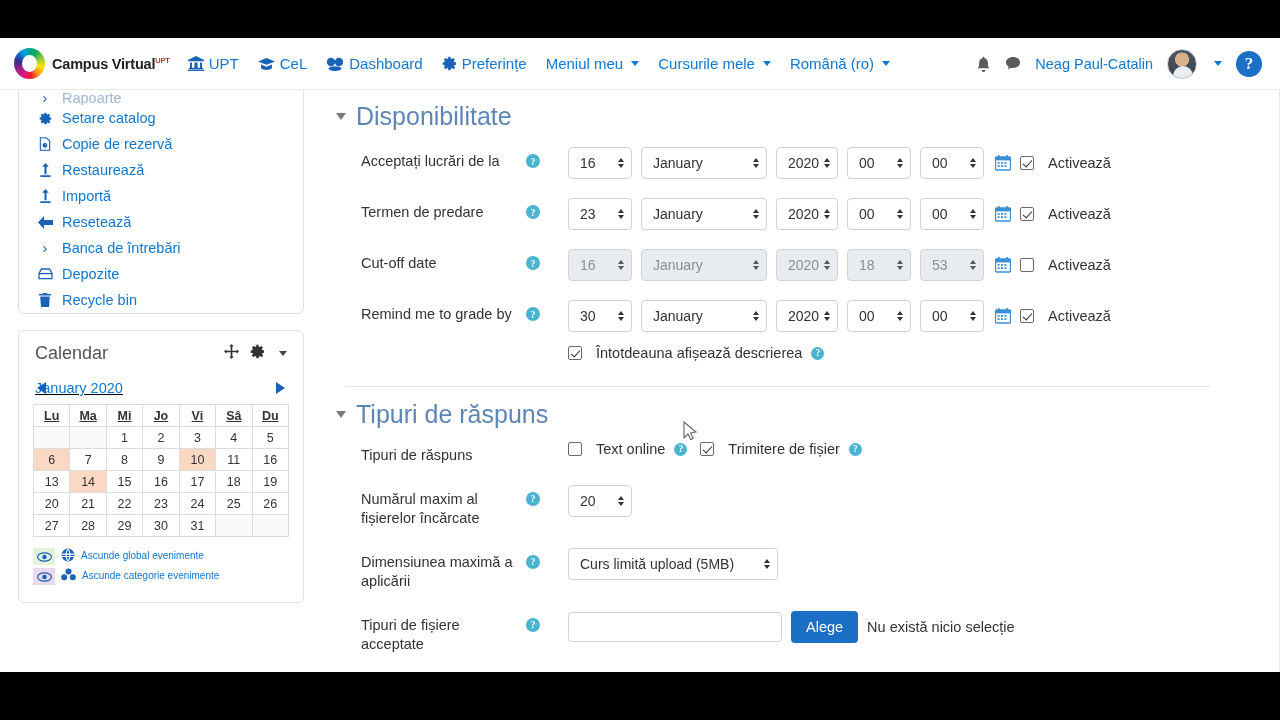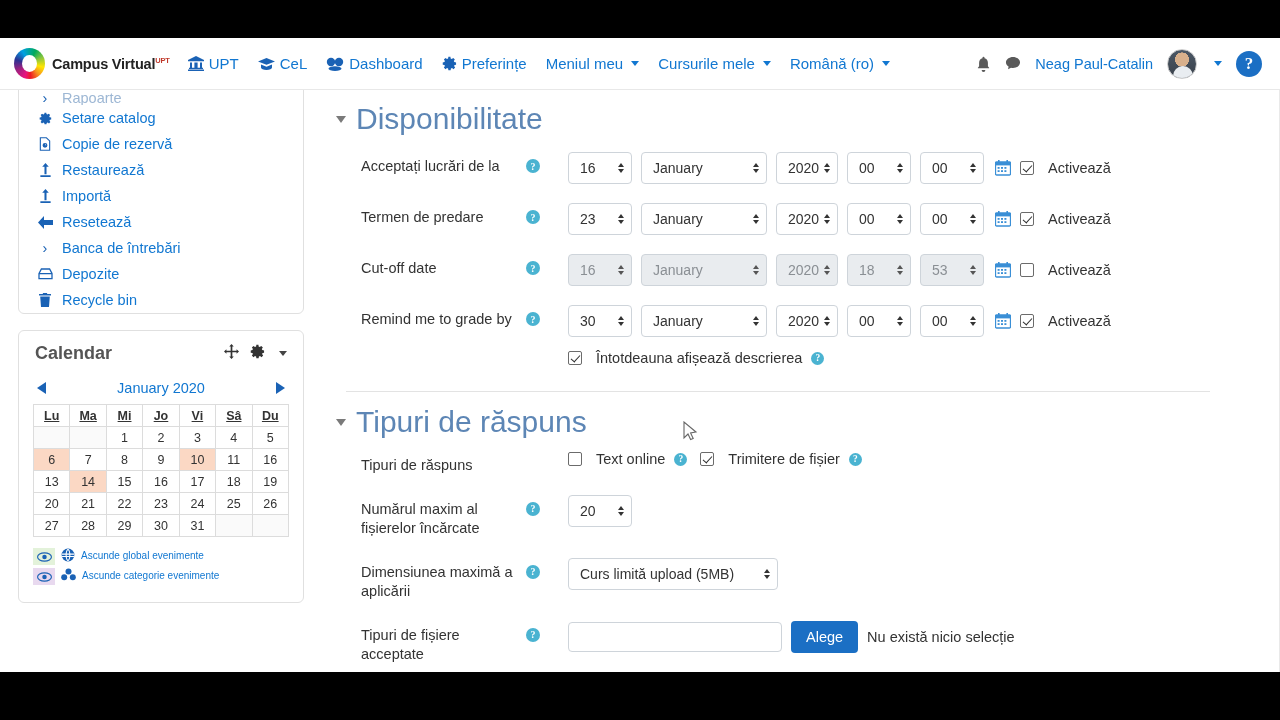--- a/index.html
+++ b/index.html
@@ -106,25 +106,25 @@
 
   .side-item {
     display:flex; align-items:center; gap:9px;
     font-size:14.5px; color:#1177d1; padding: 5px 0 5px 4px; cursor:pointer;
     white-space:nowrap;
   }
   .side-item .sico { width:16px; display:inline-flex; justify-content:center; color:#1a62b5; }
   .side-item.cut { color:#9db7d4; overflow:hidden; height:14px; padding-top:0; padding-bottom:0;}
 
   .cal-head { display:flex; align-items:center; padding: 4px 2px 6px 2px; }
-  .cal-title { font-size:18px; color:#555; font-weight:bold; }
+  .cal-title { font-size:18px; color:#555; font-weight:normal; }
   .cal-actions { margin-left:auto; display:flex; align-items:center; gap:11px; color:#444; }
   .cal-actions .caret-d { border-top-color:#444; }
 
-  .cal-nav { display:flex; align-items:center; justify-content:center; padding:10px 2px 8px 2px; position:relative;}
+  .cal-nav { display:flex; align-items:center; padding:10px 2px 8px 2px; position:relative;text-decoration:underline;}
   .cal-month { font-size:14.5px; color:#1177d1; }
   .arrow-l, .arrow-r {
     position:absolute; width:0;height:0; cursor:pointer;
     border-top:6px solid transparent; border-bottom:6px solid transparent;
   }
   .arrow-l { left:4px; border-right:9px solid #1a62b5; }
   .arrow-r { right:4px; border-left:9px solid #1a62b5; }
 
   table.cal { border-collapse:collapse; width:100%; }
   table.cal th, table.cal td {
@@ -151,21 +151,21 @@
   }
   .sec-head {
     display:flex; align-items:center; gap:10px;
     padding-top: 12px; padding-bottom: 6px;
     border-bottom: 0;
   }
   .sec-caret {
     width:0;height:0;border-left:5px solid transparent;border-right:5px solid transparent;
     border-top:7px solid #7a7a7a; cursor:pointer;
   }
-  .sec-title { font-size:30px; color:#5d86b5; font-weight:normal; }
+  .sec-title { font-size:25px; color:#5d86b5; font-weight:normal; }
   .sec-sep { border-top:1px solid #e3e3e3; margin: 16px 10px 0 10px; }
 
   .frow { display:flex; align-items:flex-start; padding: 10px 0 9px 0; }
   .flabel {
     width: 190px; flex:0 0 190px; padding-left:25px;
     font-size:14.5px; color:#333; line-height:1.35; padding-top:5px;
   }
   .fhelp { width:42px; flex:0 0 42px; padding-top:7px; display:flex; justify-content:flex-start;}
   .qmark {
     width:14px;height:14px;border-radius:50%;background:#4ab3d1;color:#fff;

